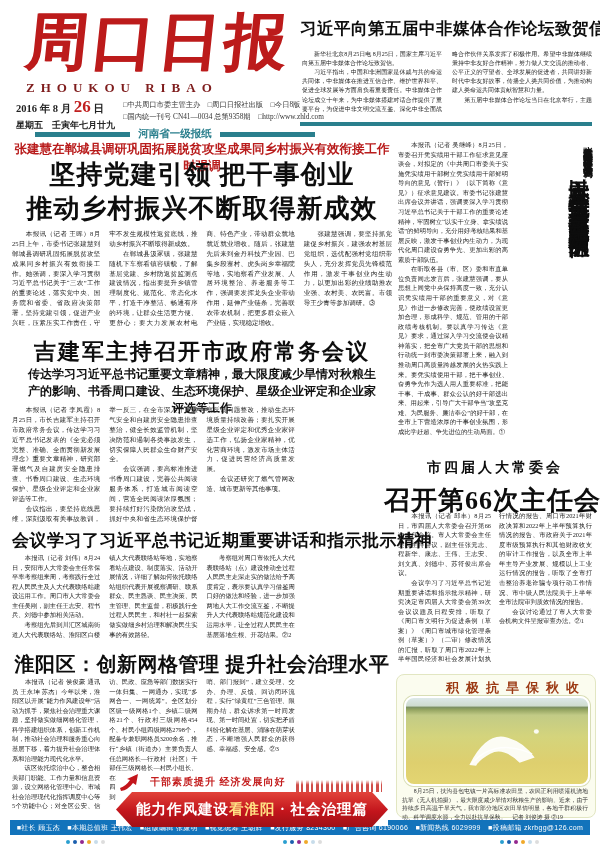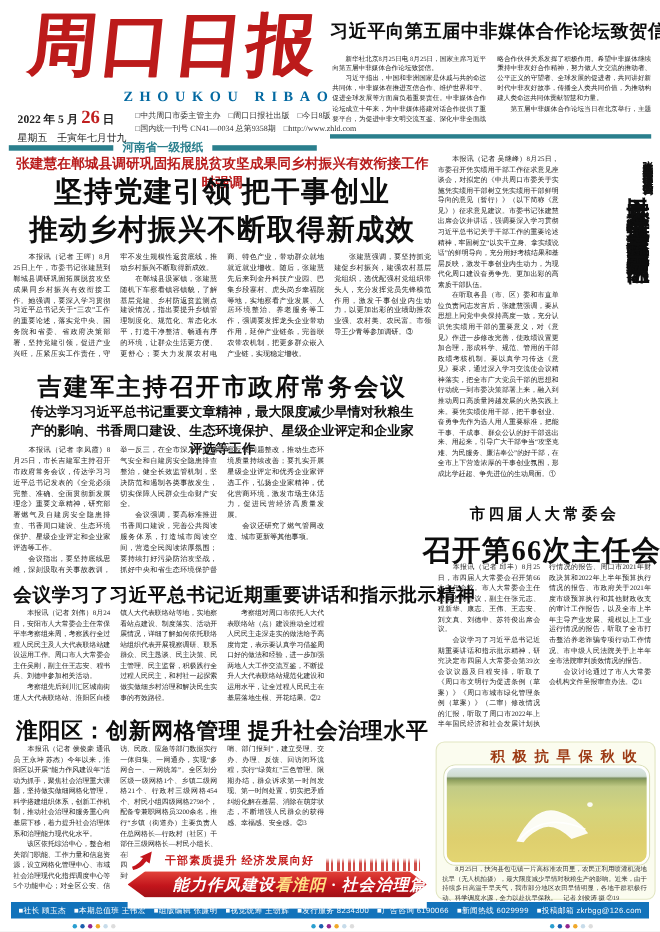--- a/index.html
+++ b/index.html
@@ -5,29 +5,29 @@
   html,body{margin:0;padding:0;background:#e9e9e9;}
   .page{position:relative;width:600px;height:847px;background:#ffffff;margin:0 auto;
         font-family:"Liberation Serif","DejaVu Serif",serif;color:#222;overflow:hidden;}
   .abs{position:absolute;}
   .sans{font-family:"Liberation Sans","DejaVu Sans",sans-serif;}
 
   
   .mast-title{left:26px;top:2px;width:278px;height:82px;font-size:62px;line-height:80px;
               font-weight:900;color:#bc1b1b;letter-spacing:4px;white-space:nowrap;
               transform:skewX(-6deg);text-shadow:1px 0 0 #bc1b1b;}
-  .mast-roman{left:26px;top:80px;width:278px;text-align:right;font-size:13px;font-weight:700;
-              letter-spacing:6px;color:#0369a1;}
+  .mast-roman{left:26px;top:80px;width:278px;text-align:left;font-size:13px;font-weight:700;
+              letter-spacing:6px;color:#7f1d1d;}
   .dateline{left:16px;top:97px;width:288px;display:flex;gap:8px;}
   .date-left{width:118px;}
   .date-l1{font-size:10.5px;font-weight:700;white-space:nowrap;}
   .date-l1 .day{color:#c01f1f;font-size:17px;font-weight:700;}
-  .date-l2{font-size:9px;font-weight:400;margin-top:2px;white-space:nowrap;}
+  .date-l2{font-size:9px;font-weight:700;margin-top:2px;white-space:nowrap;}
   .date-right{flex:1;font-size:7.3px;line-height:12px;color:#333;white-space:nowrap;padding-top:2px;}
-  .grade-bar{left:8px;top:127px;width:280px;display:flex;align-items:center;}
+  .grade-bar{left:35px;top:127px;width:280px;display:flex;align-items:center;}
   .grade-bar .bar{flex:1;height:5px;background:#2a7f8d;}
   .grade-label{padding:0 8px;font-size:10.5px;font-weight:700;color:#2a7f8d;white-space:nowrap;}
   .tr-rule{left:300px;top:122px;width:292px;height:4px;background:#2a7f8d;}
 
   
   .kicker{font-weight:600;text-align:center;color:#b91c1c;}
   .headline{font-weight:700;text-align:center;color:#0d0d0d;white-space:nowrap;}
   .bodytext{font-size:6.5px;line-height:1.52;text-align:justify;white-space:pre-line;
             color:#232323;column-fill:auto;overflow:hidden;}
 
@@ -80,24 +80,24 @@
                  color:#333;}
 
   
   .banner{left:116px;top:772px;width:272px;height:54px;background:#ffffff;z-index:5;}
   .banner-tag{position:absolute;left:34px;top:3px;font-size:10px;font-weight:700;color:#c41e1e;
               letter-spacing:1px;white-space:nowrap;}
   .banner-arrow{position:absolute;left:2px;top:0;width:26px;height:20px;}
   .banner-sky{position:absolute;right:6px;top:8px;width:86px;height:12px;opacity:.85;
       background:repeating-linear-gradient(90deg,#c8302a 0 3px,transparent 3px 5px,#c8302a 5px 7px,transparent 7px 10px);
       -webkit-mask-image:linear-gradient(0deg,#000 60%,transparent);mask-image:linear-gradient(0deg,#000 60%,transparent);}
-  .ribbon{position:absolute;left:0;top:20px;width:272px;height:24px;
+  .ribbon{position:absolute;left:0;top:20px;width:272px;height:35px;
           background:linear-gradient(180deg,#e2433a 0%,#c3151c 55%,#9f1016 100%);
           clip-path:polygon(0 50%,16px 0,calc(100% - 16px) 0,100% 50%,calc(100% - 16px) 100%,16px 100%);
-          display:flex;align-items:center;justify-content:flex-end;font-style:italic;}
+          display:flex;align-items:center;justify-content:center;}
   .ribbon-text{font-size:14.5px;font-weight:700;color:#fff;letter-spacing:1px;white-space:nowrap;}
   .ribbon-text .hl{color:#ffe084;}
 
   
   .footer-bar{left:10px;top:820px;width:580px;height:15px;background:#1273bb;display:flex;
               align-items:center;justify-content:center;}
   .footer-text{font-size:7px;color:#ffffff;letter-spacing:0.3px;white-space:nowrap;}
   .dots{top:840px;display:flex;gap:3px;}
   .dots i{width:4px;height:4px;border-radius:50%;display:block;}
   .d1{background:#2a9fd0;} .d2{background:#1b5fae;} .d3{background:#93278f;}
@@ -108,21 +108,21 @@
 <body>
 
 <div class="page">
 
   <div class="abs mast-title">周口日报</div>
   <div class="abs mast-roman">ZHOUKOU RIBAO</div>
 
   <div class="abs dateline">
     <div class="date-left">
       <div class="date-l1">
-        <span>2022 年 5 月</span>
+        <span>2016 年 8 月</span>
         <span class="day">26</span>
         <span>日</span>
       </div>
       <div class="date-l2">星期五　壬寅年七月廿九</div>
     </div>
     <div class="date-right">
       <div>□中共周口市委主管主办　□周口日报社出版　□今日8版</div>
       <div>□国内统一刊号 CN41—0034 总第9358期　□http://www.zhld.com</div>
     </div>
   </div>

